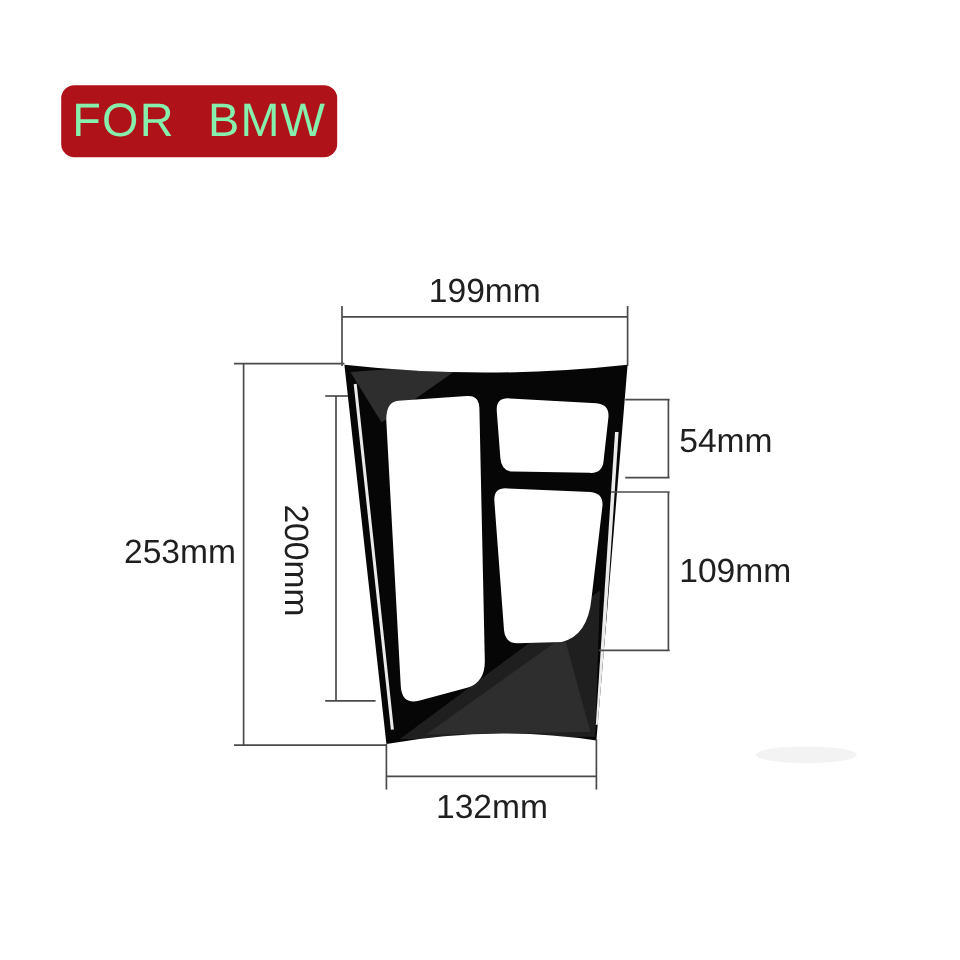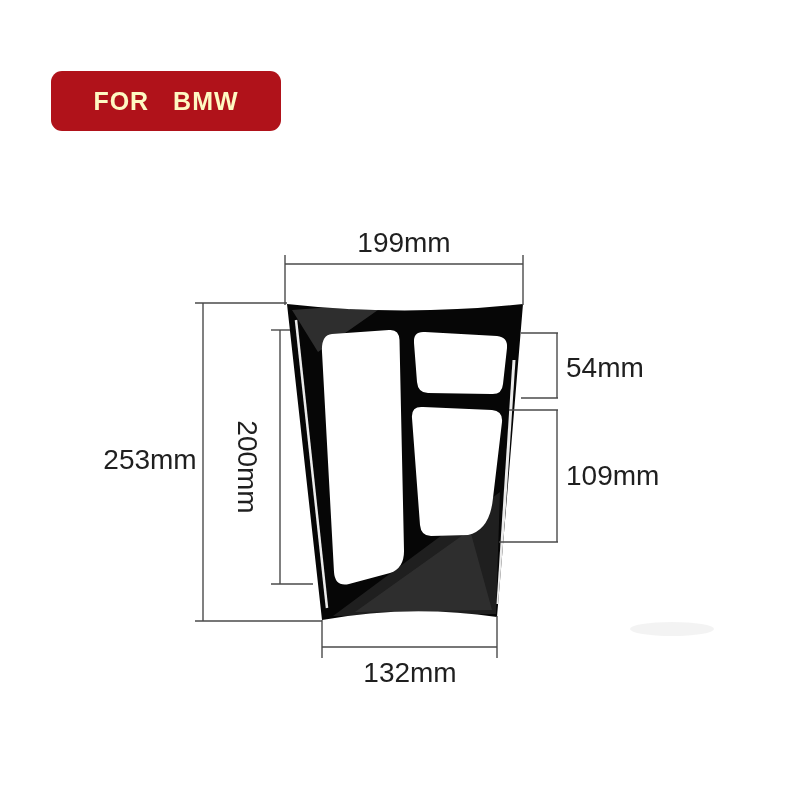--- a/index.html
+++ b/index.html
@@ -21,23 +21,23 @@
     top: 71px;
     width: 230px;
     height: 60px;
     background: #b0121a;
     border-radius: 11px;
     display: flex;
     align-items: center;
     justify-content: center;
   }
   .badge span {
-    color: #fef9c3;
-    font-size: 25px;
-    font-weight: 700;
+    color: #86efac;
+    font-size: 39px;
+    font-weight: 400;
     letter-spacing: 1px;
     word-spacing: 16px;
     white-space: pre;
   }
   svg.diagram {
     position: absolute;
     left: 0;
     top: 0;
   }
   .dim-line {

